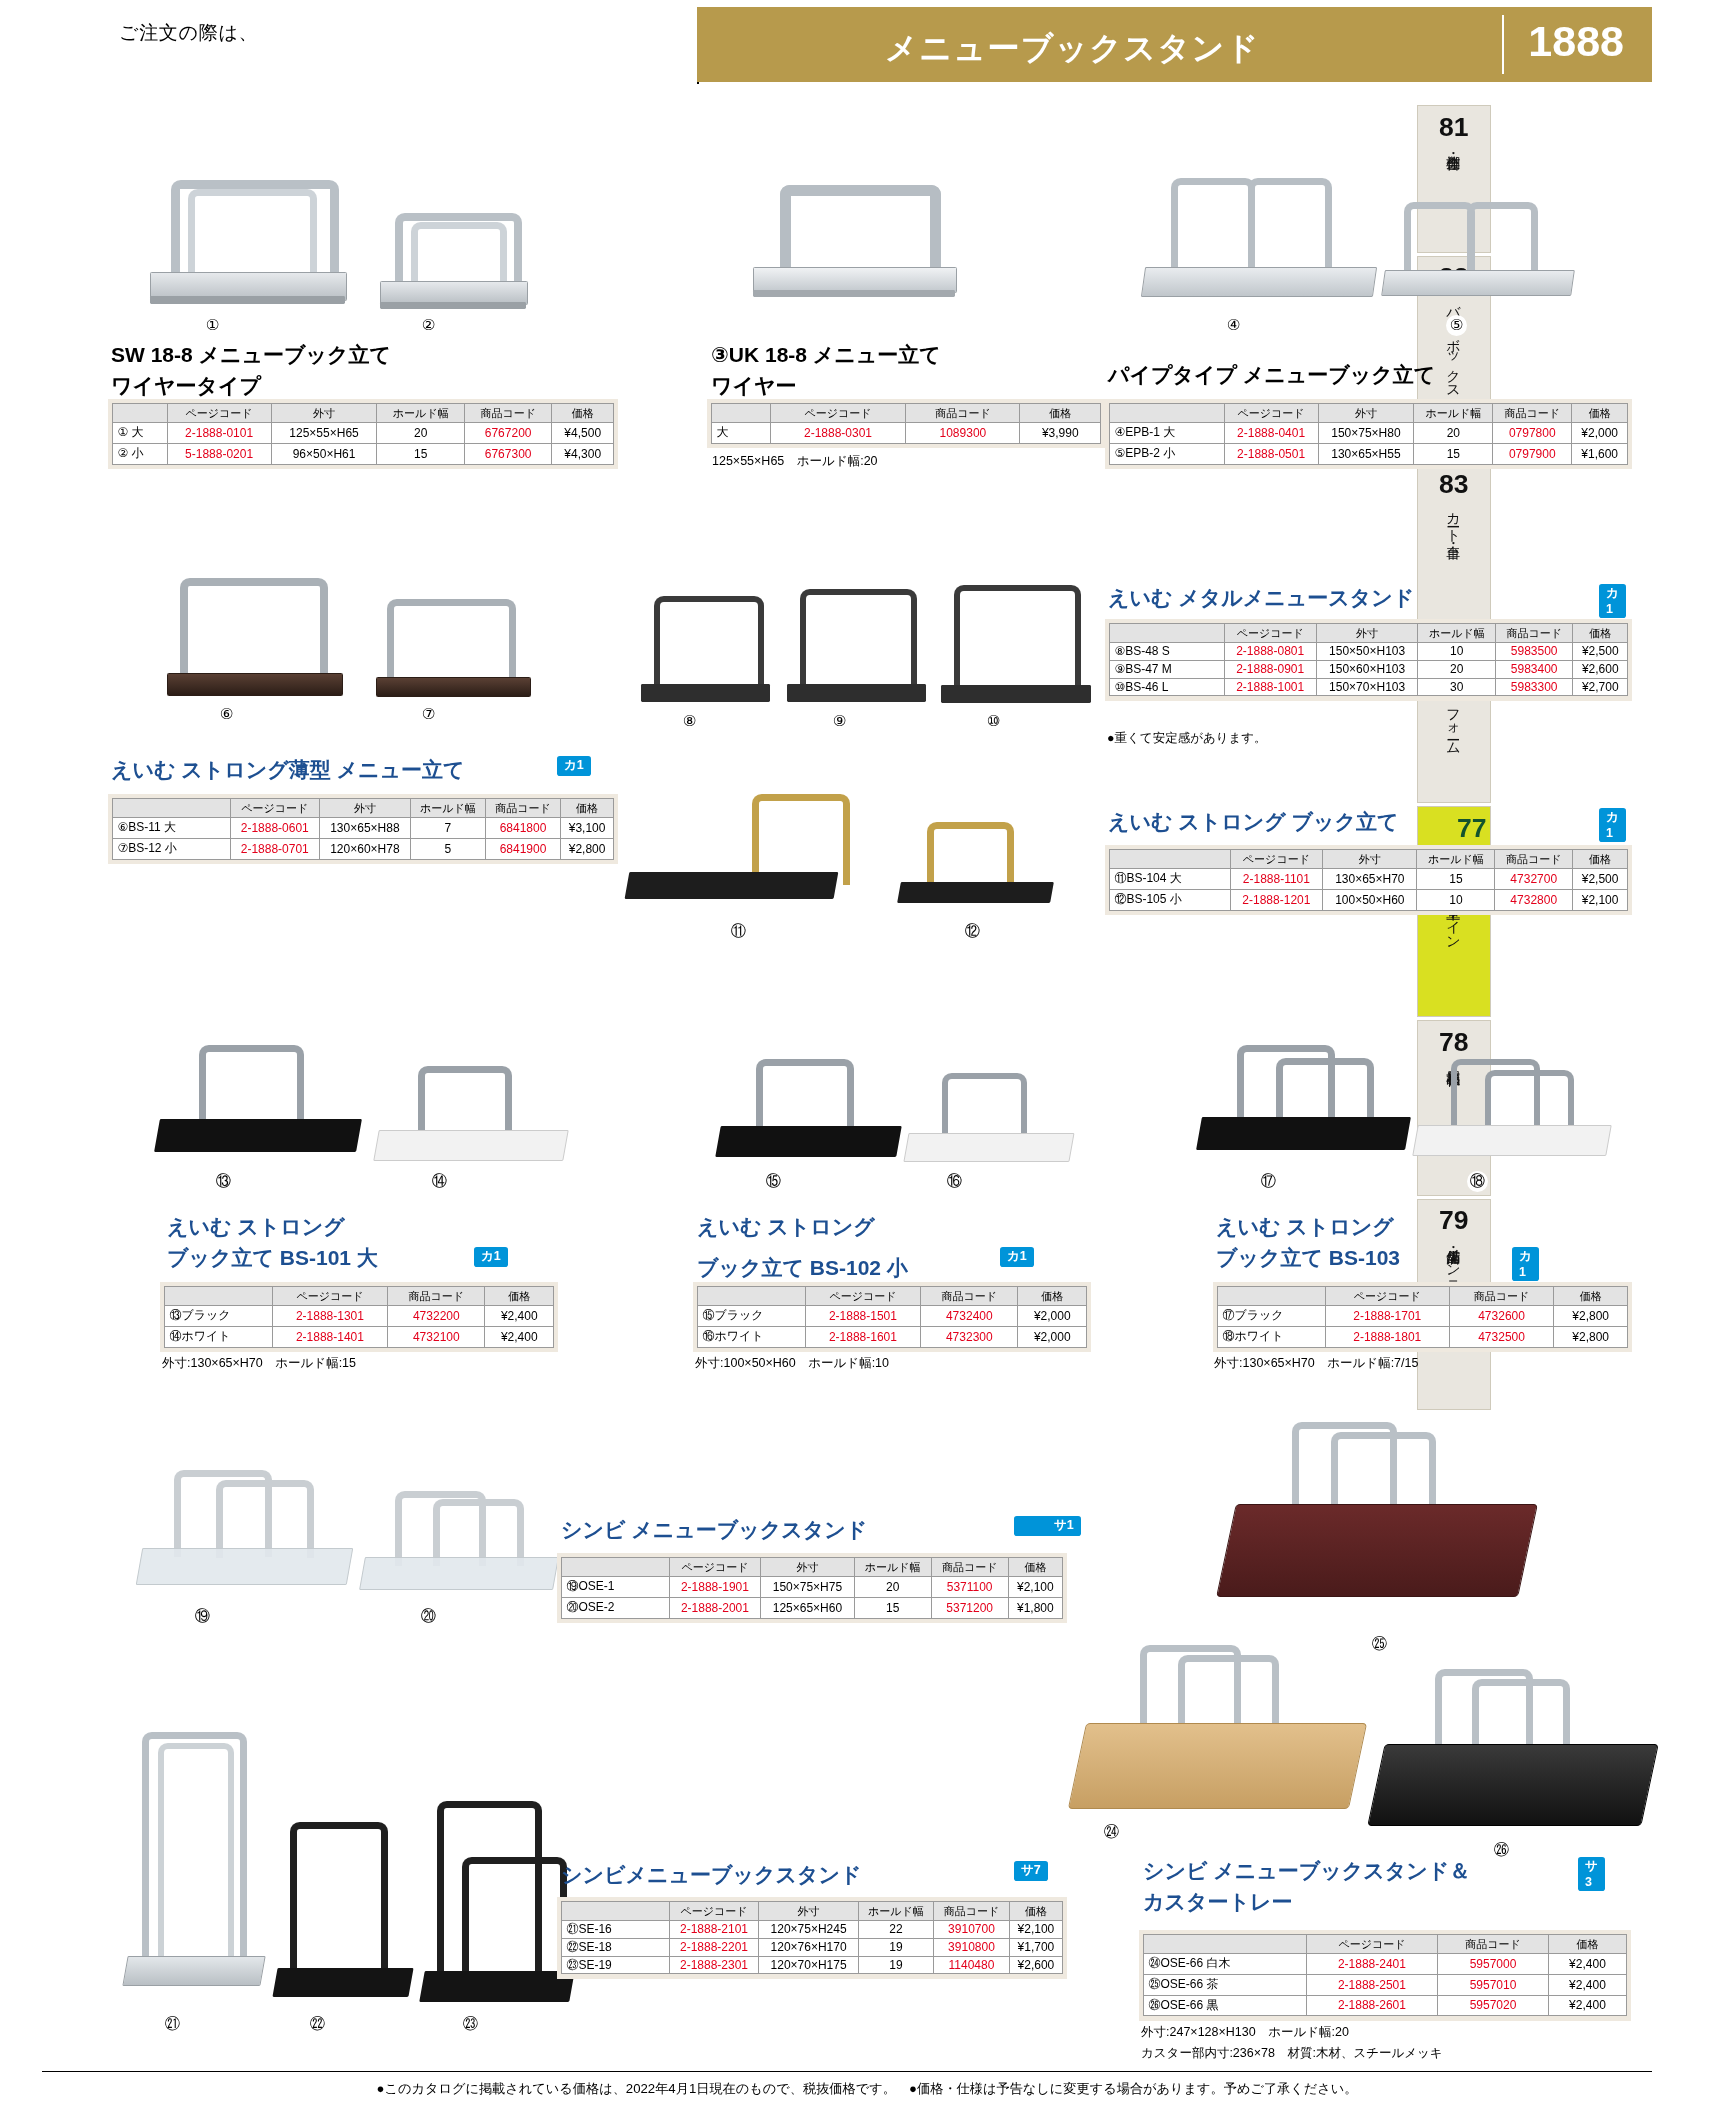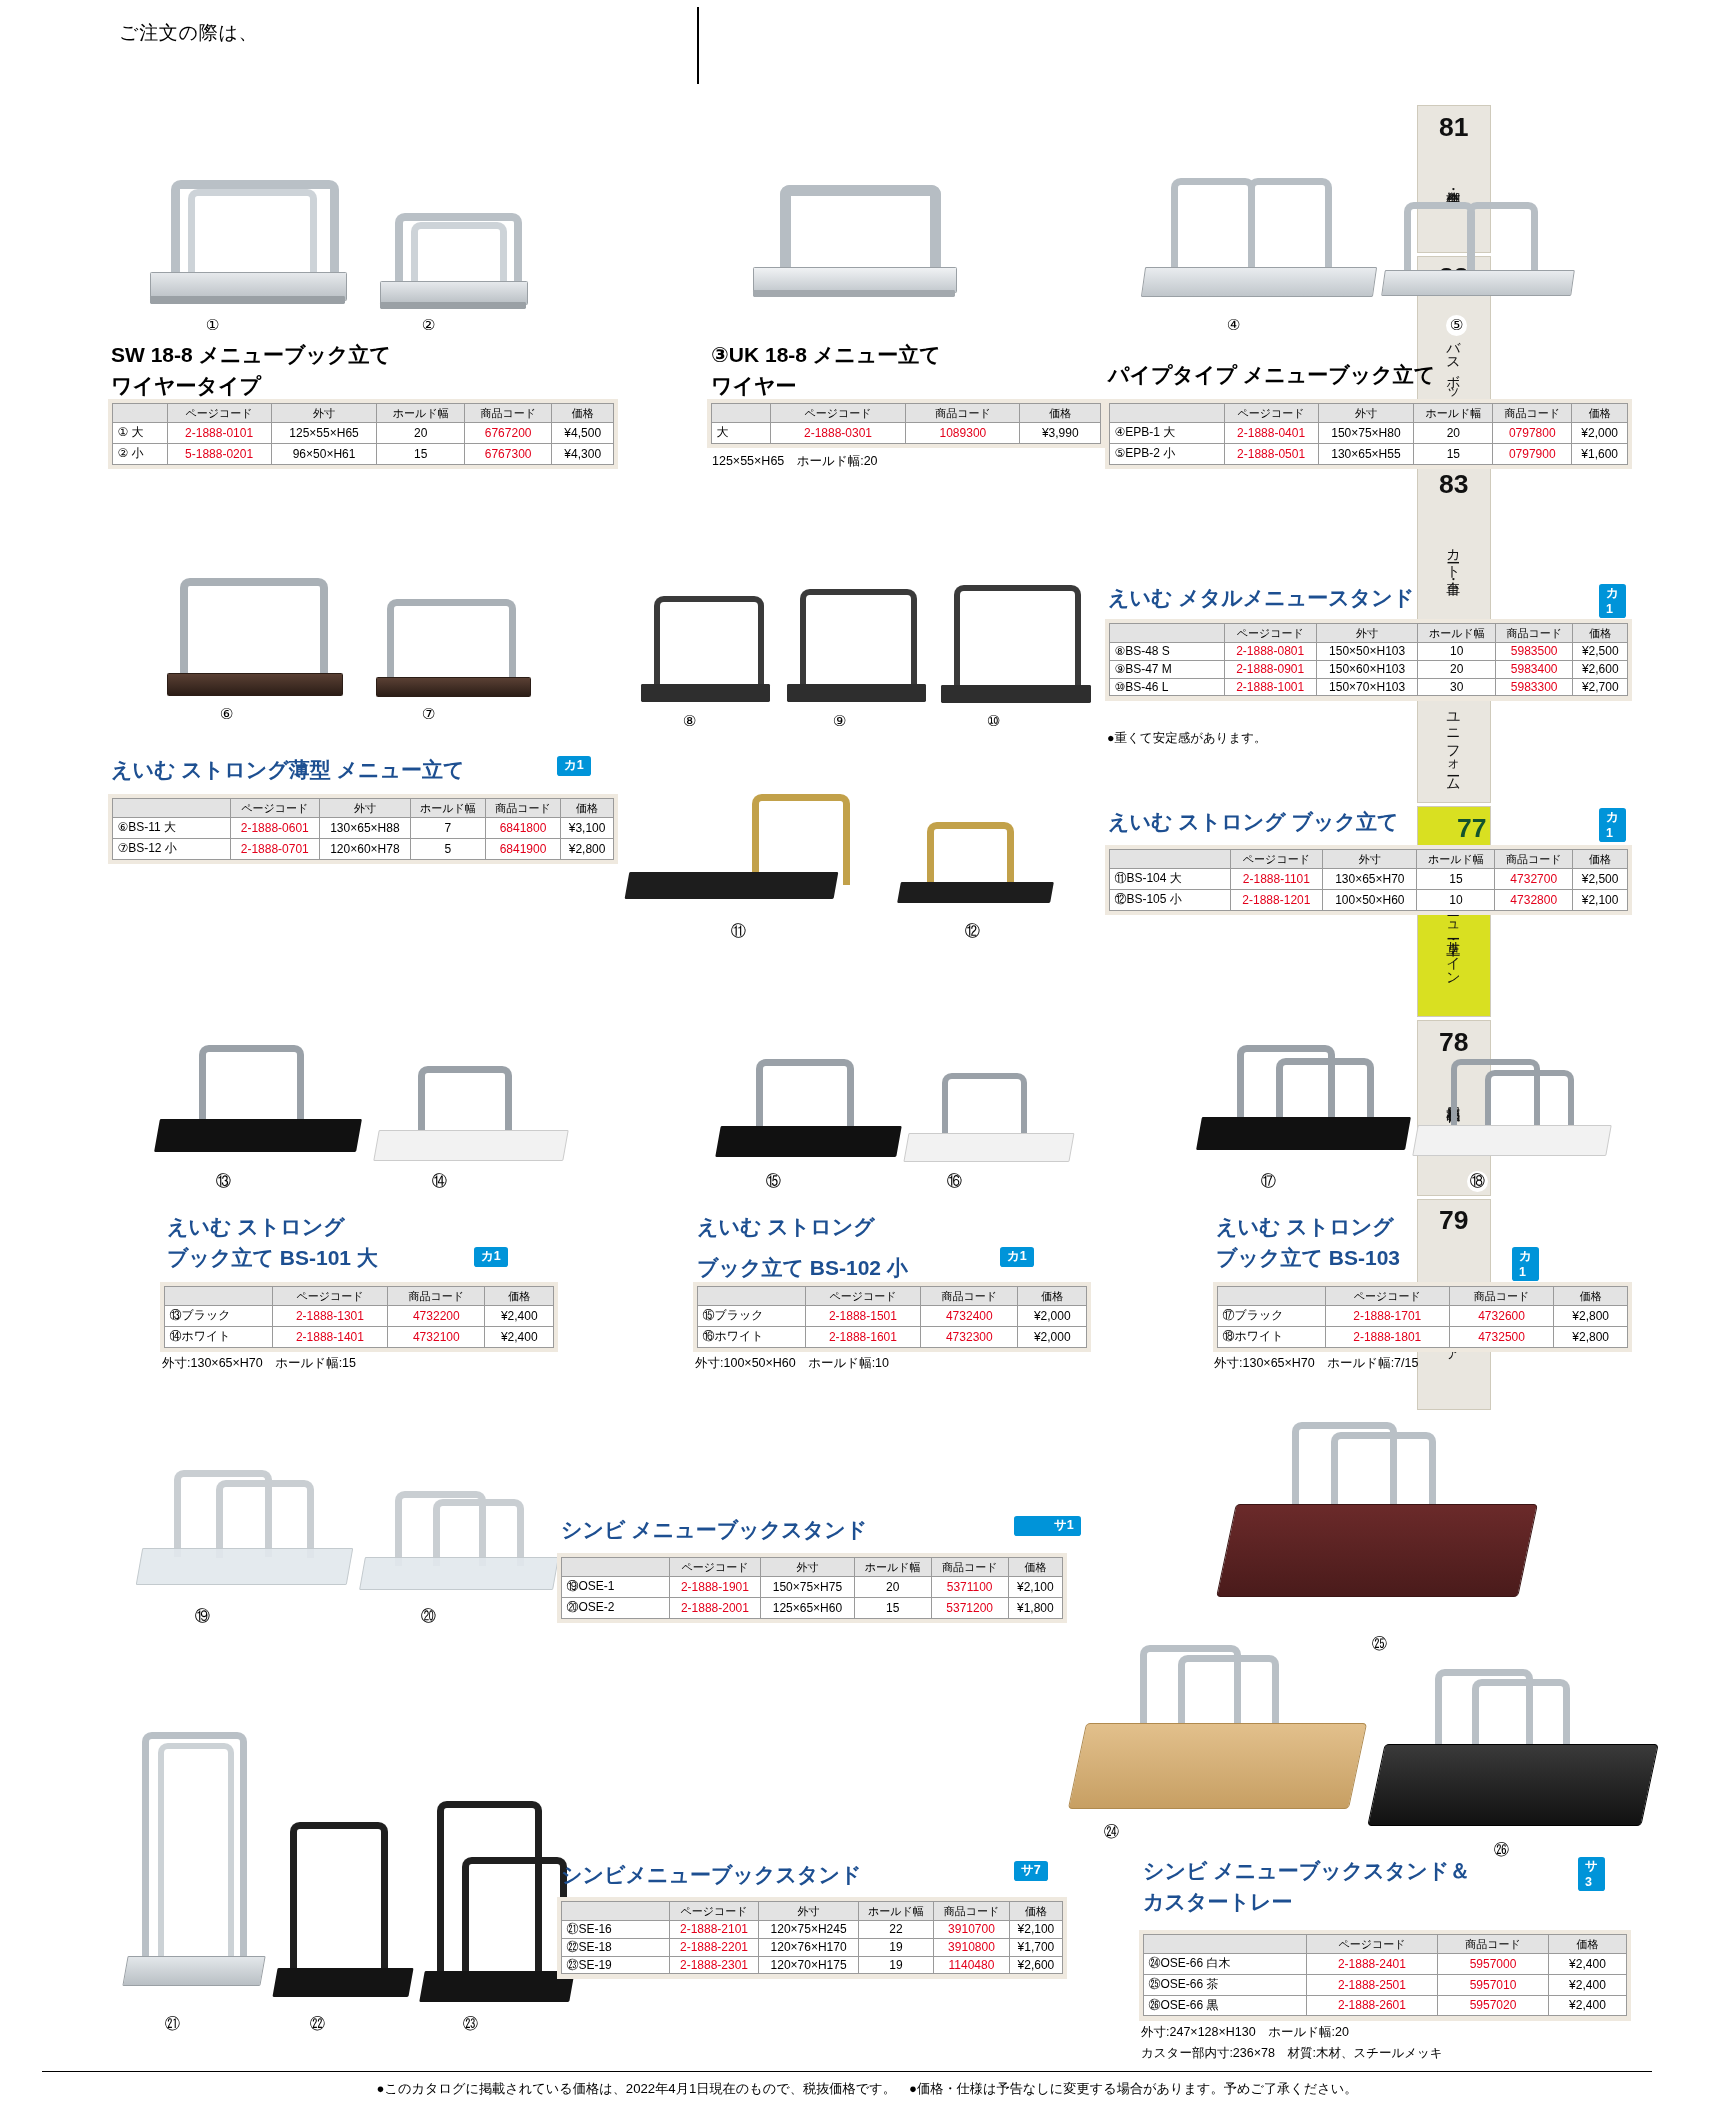--- a/index.html
+++ b/index.html
@@ -38,21 +38,21 @@
     text-align:center;color:#111;
   }
   .tab .num{font-size:26.5px;font-weight:bold;line-height:31px;padding-top:5.6px;}
   .tab .lbl{
     font-size:14px;line-height:16px;padding:2.8px 0 8.4px 0;
     writing-mode:vertical-rl; text-orientation:upright;
     margin:0 auto;height:auto;
   }
   .tab.active{background:#d9e021;}
   .tab.active .num{color:#14532d;margin-left:36px;}
-  .tab-inner{display:flex;flex-direction:column;gap:36px;}
+  .tab-inner{display:flex;flex-direction:column;}
 
   
   .ttl{font-size:21px;font-weight:bold;color:#1d4f91;letter-spacing:0px;}
   .ttl-blk{font-size:21px;font-weight:bold;color:#000;}
   .note{font-size:12.5px;color:#000;}
   .fignum{
     position:absolute;font-size:12px;color:#000;text-align:center;
     width:21px;height:21px;line-height:19.5px;border:0.7px solid #000;border-radius:50%;background:#fff;
   }
 
@@ -86,20 +86,25 @@
   }
   .footbar{position:absolute;left:42px;bottom:36px;width:1610px;height:1.4px;background:#000;}
 </style>
 </head>
 <body>
 
 <div class="page">
 
   <div class="hdr-left">
     <div class="l1">ご注文の際は、</div>
+  </div>
+  <div class="hdr-bar">
+    <div class="title">メニューブックスタンド</div>
+    <div class="divider"></div>
+    <div class="pagenum">1888</div>
   </div>
 
   <div class="tabs">
     <div class="tab" style="height:146px">
       <div class="tab-inner">
           <div class="num">81</div>
       <div class="lbl">棚・作業台</div>
         </div>
     </div>
     <div class="tab" style="height:202px">

